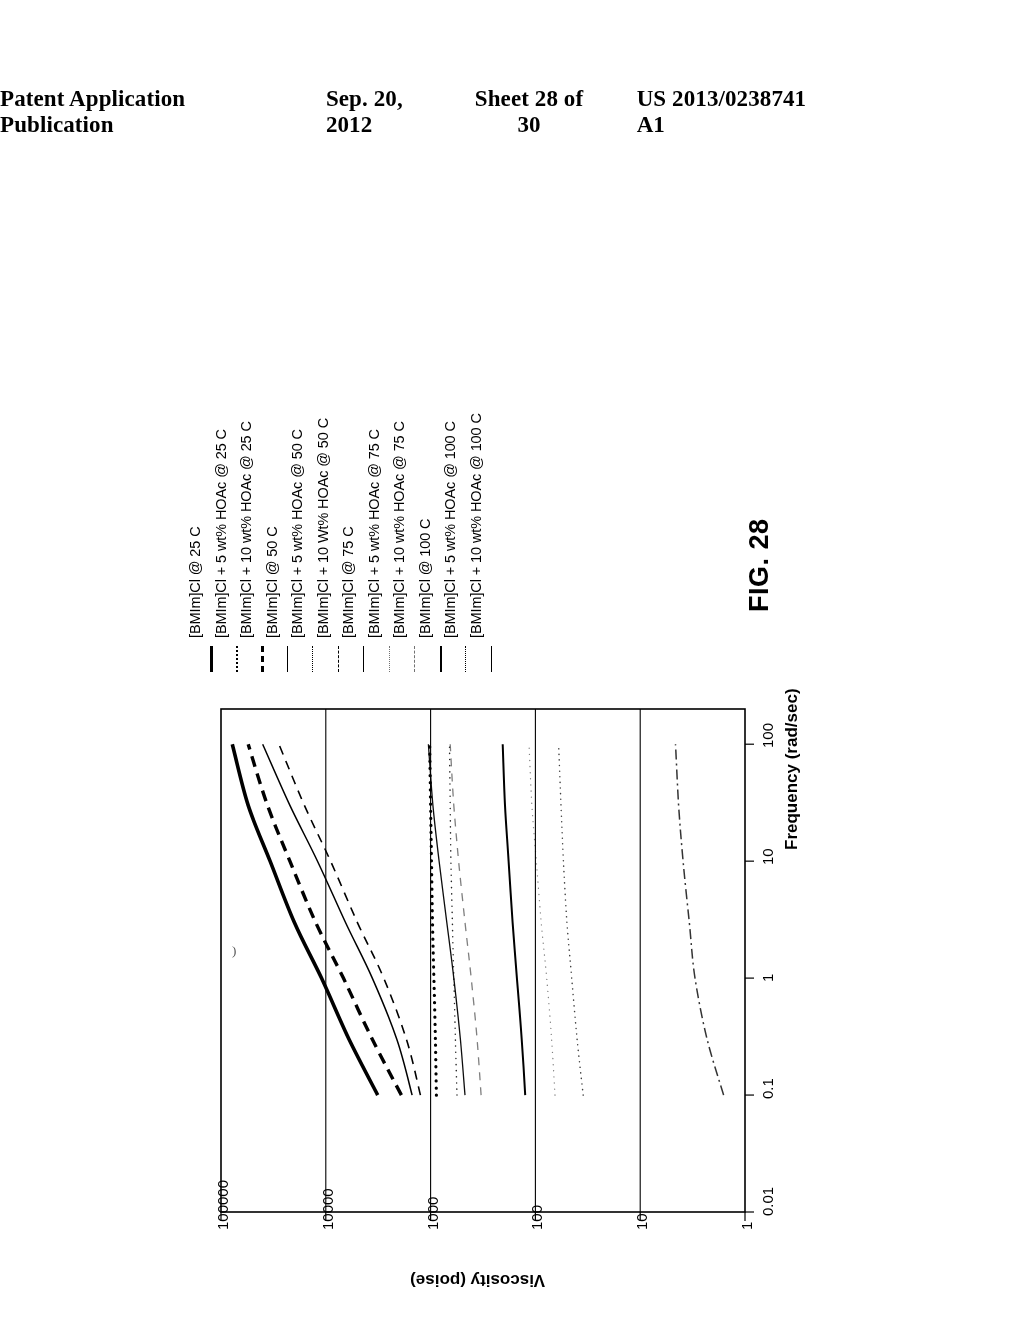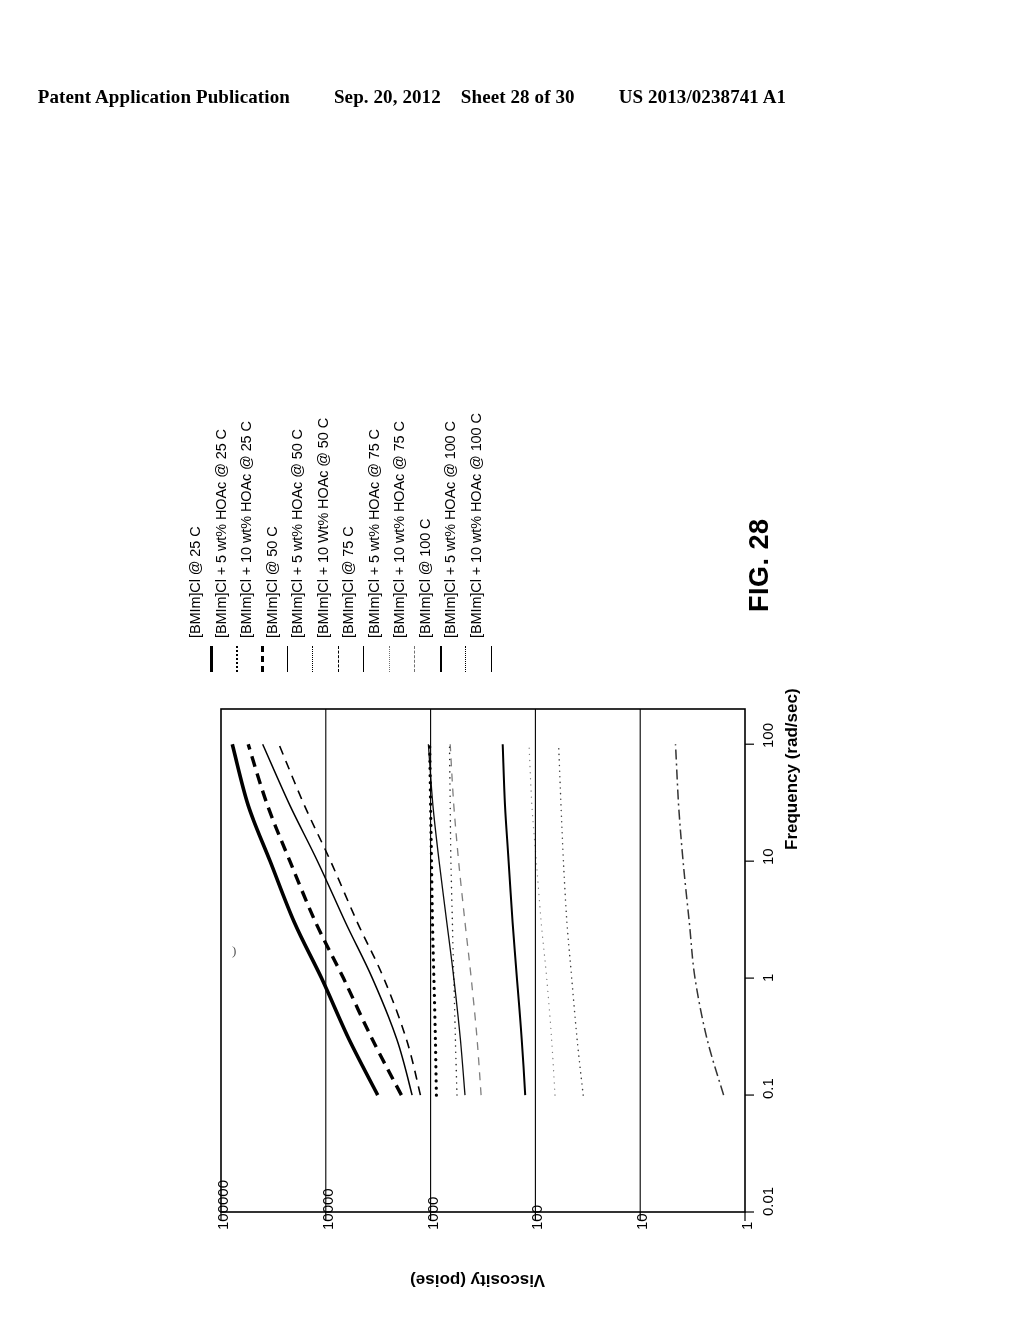--- a/index.html
+++ b/index.html
@@ -7,26 +7,26 @@
     width:1024px;height:1320px;background:#ffffff;
     font-family:"Liberation Serif", serif;
     overflow:hidden;position:relative;
   }
 
   
   #patent-header{
     position:absolute;top:86px;left:0;width:824px;
     display:flex;justify-content:center;align-items:baseline;
     font-family:"Liberation Serif", serif;
-    font-weight:bold;font-size:19px;color:#000;
+    font-weight:bold;font-size:23px;color:#000;
     letter-spacing:.1px;
   }
   #patent-header .h-pub{margin-right:44px;}
   #patent-header .h-date{margin-right:20px;font-family:Liberation Serif, serif;}
-  #patent-header .h-sheet{margin-right:44px;}
+  #patent-header .h-sheet{margin-right:44px;text-align:center;}
 
   
   #figure{
     position:absolute;left:0;top:150px;width:1024px;height:1100px;
   }
 
   
   #fig-caption{
     position:absolute;left:744px;top:382px;
     width:130px;height:40px;

